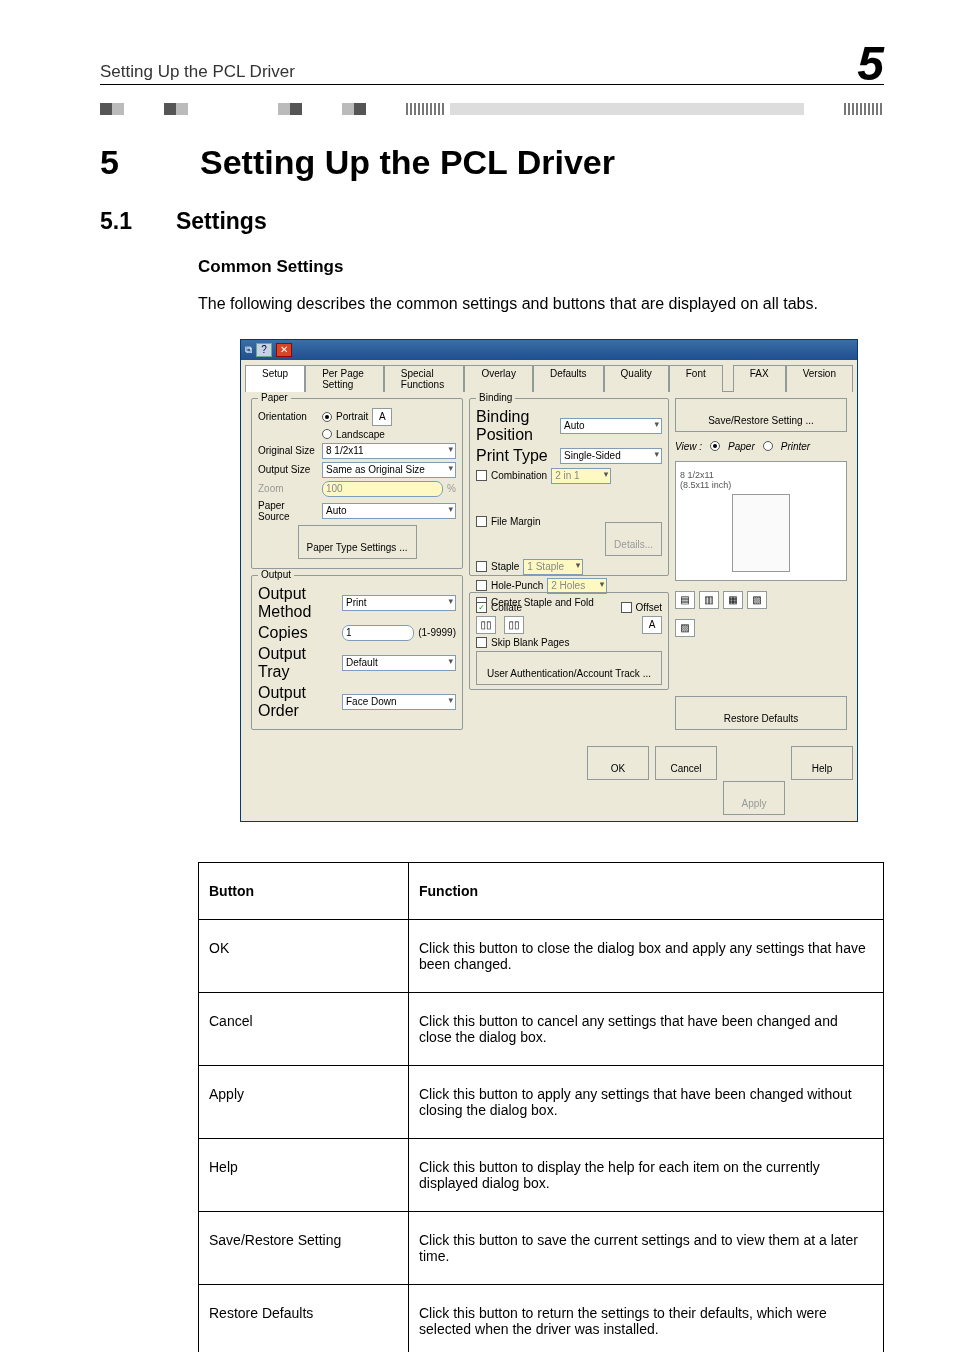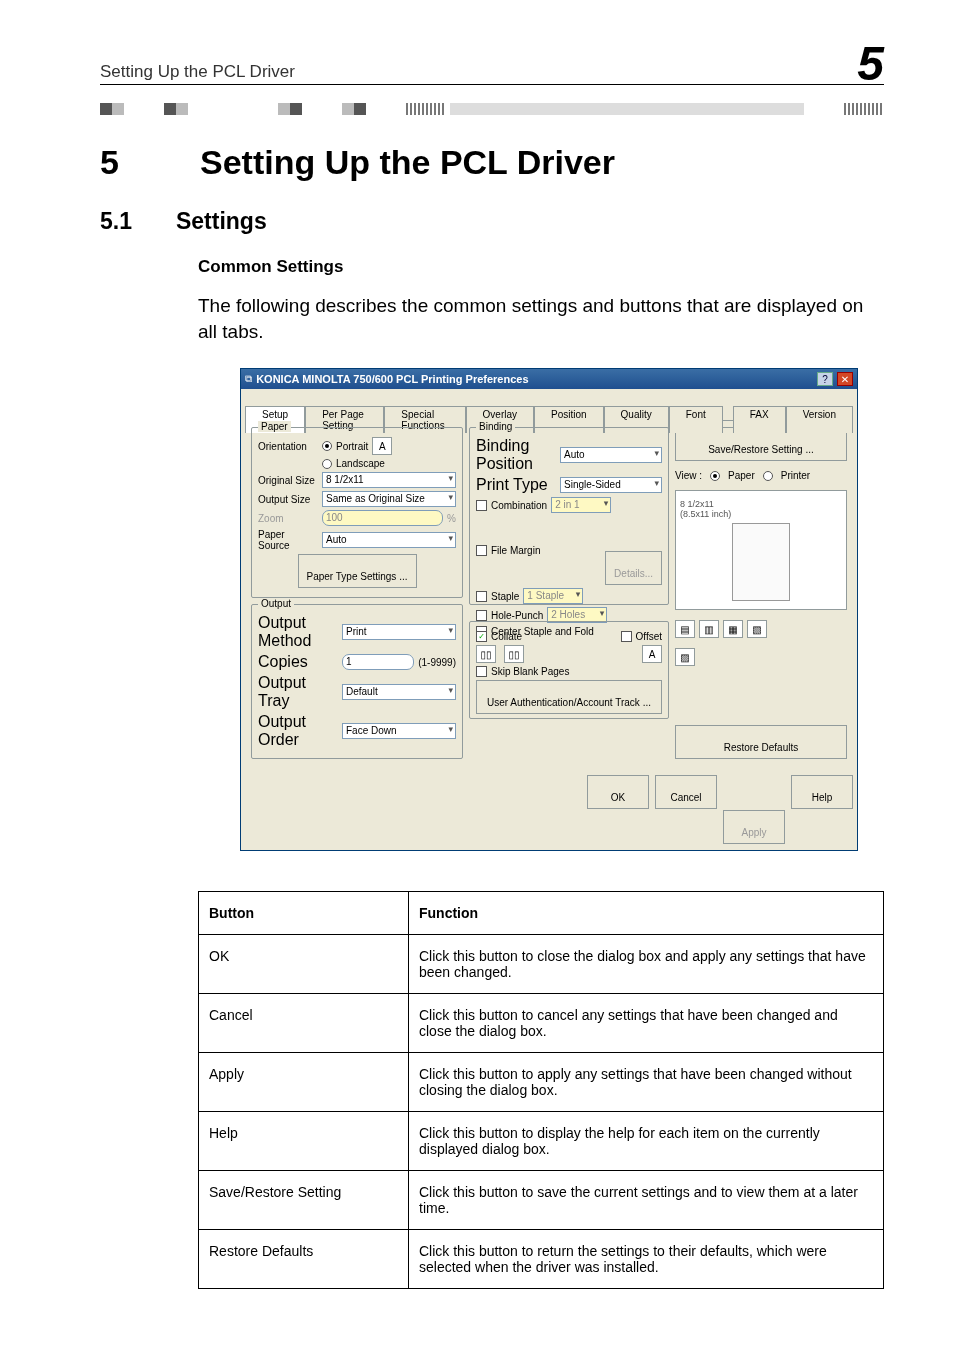--- a/index.html
+++ b/index.html
@@ -61,21 +61,21 @@
     display:flex;
     gap: 44px;
     margin: 10px 0 22px 0;
   }
   .sub-title {
     font-size: 17px;
     font-weight: 900;
     margin: 18px 0 16px 98px;
   }
   .body-text {
-    font-size: 19px;
+    font-size: 16px;
     margin: 6px 0 24px 98px;
     line-height: 1.35;
   }
   
   .dialog-wrap { margin-left:140px; margin-bottom:40px; width:618px; }
   .dlg {
     font-family: Tahoma, Arial, sans-serif;
     font-size: 10px;
     color:#000;
     border:1px solid #003c74;
@@ -88,21 +88,21 @@
     display:flex;
     align-items:center;
     gap:4px;
   }
   .dlg-title .t { flex:1; font-weight:bold; font-size:11px;}
   .dlg-title .cap-btn { width:16px; height:14px; background:#d24726; color:#fff; display:flex; align-items:center; justify-content:center; font-size:10px; border:1px solid #900; }
   .dlg-title .cap-btn.help { background:#c6d3e7; color:#003; border:1px solid #6a8; }
   .tabs { display:flex; padding:4px 4px 0 4px; gap:0;}
   .tab {
     padding:2px 16px; border:1px solid #919b9c; border-bottom:none;
-    background:#ece9d8; position:relative; top:13px; font-size:10px;
+    background:#ece9d8; position:relative; top:1px; font-size:10px;
   }
   .tab.active { background:#fff; }
   .tab.fax { margin-left:10px; }
   .dlg-body {
     background:#ece9d8;
     border-top:1px solid #919b9c;
     margin:0 4px 4px 4px;
     padding:6px;
   }
   .cols { display:flex; gap:6px; }
@@ -153,21 +153,21 @@
 
   
   .doc-table {
     margin: 8px 0 0 98px;
     border-collapse: collapse;
     width: calc(100% - 98px);
     font-size: 14px;
   }
   .doc-table th, .doc-table td {
     border:1px solid #000;
-    padding:13px 10px;
+    padding:20px 10px;
     text-align:left;
     vertical-align: top;
   }
   .doc-table th { font-weight:700; }
   .doc-table th:first-child, .doc-table td:first-child { width:210px; }
 
   .footer {
     margin-top: 160px;
     display:flex;
     justify-content:space-between;
@@ -215,31 +215,30 @@
     <span>Settings</span>
   </div>
 
   <div class="sub-title">Common Settings</div>
   <p class="body-text">The following describes the common settings and buttons that are displayed on all tabs.</p>
 
   <div class="dialog-wrap">
     <div class="dlg">
       <div class="dlg-title">
         <span>⧉</span>
-        <span class="t">KONICA MINOLTA 750/600 PCL Printing Preferences</span>
         <span class="cap-btn help">?</span>
         <span class="cap-btn">✕</span>
       </div>
 
       <div class="tabs">
         <span class="tab active">Setup</span>
         <span class="tab">Per Page Setting</span>
         <span class="tab">Special Functions</span>
         <span class="tab">Overlay</span>
-        <span class="tab">Position</span>
+        <span class="tab">Defaults</span>
         <span class="tab">Quality</span>
         <span class="tab">Font</span>
         <span class="tab fax">FAX</span>
         <span class="tab">Version</span>
       </div>
 
       <div class="dlg-body">
         <div class="cols">
 
           <div class="col-left">
@@ -357,21 +356,21 @@
                 <span>Skip Blank Pages</span>
               </div>
               <div class="row">
                 <button class="btn" style="width:100%">User Authentication/Account Track ...</button>
               </div>
             </div>
           </div>
 
           <div class="col-right">
             <button class="btn">Save/Restore Setting ...</button>
-            <div class="row" style="gap:8px;">
+            <div class="row" style="gap:8px;font-style:italic;">
               <span>View :</span>
               <span class="radio on"></span>
               <span>Paper</span>
               <span class="radio"></span>
               <span>Printer</span>
             </div>
             <div class="preview">
               <div style="align-self:flex-start; padding-left:4px;">
                 <div>8 1/2x11</div>
                 <div>(8.5x11 inch)</div>

